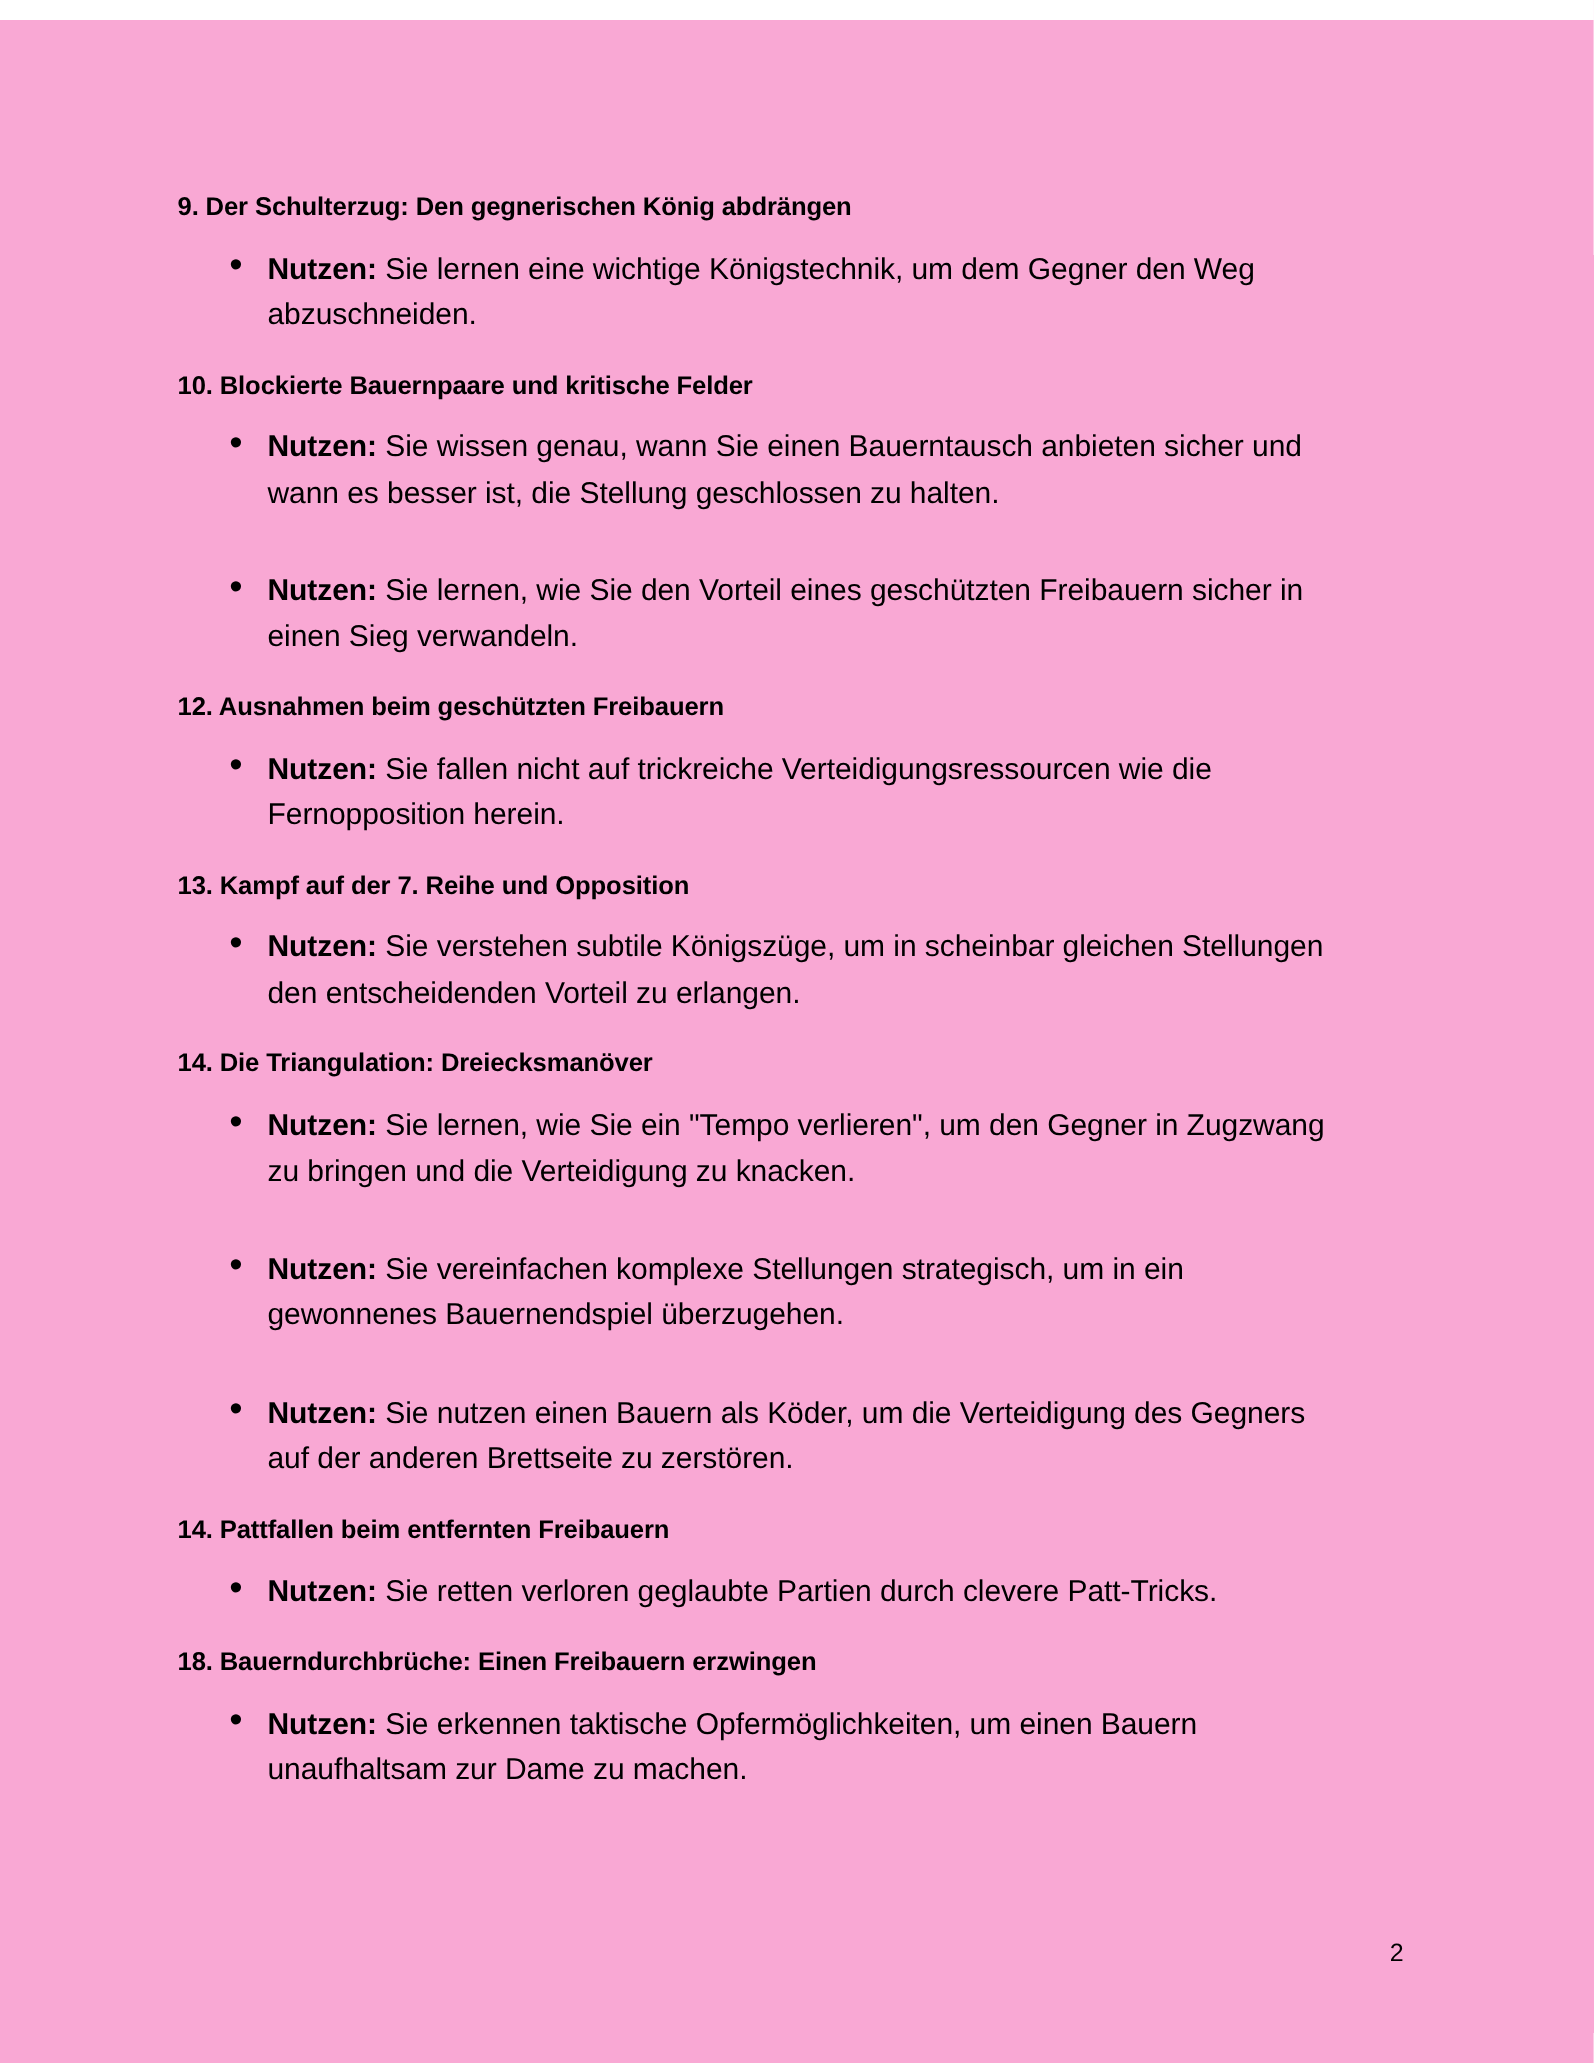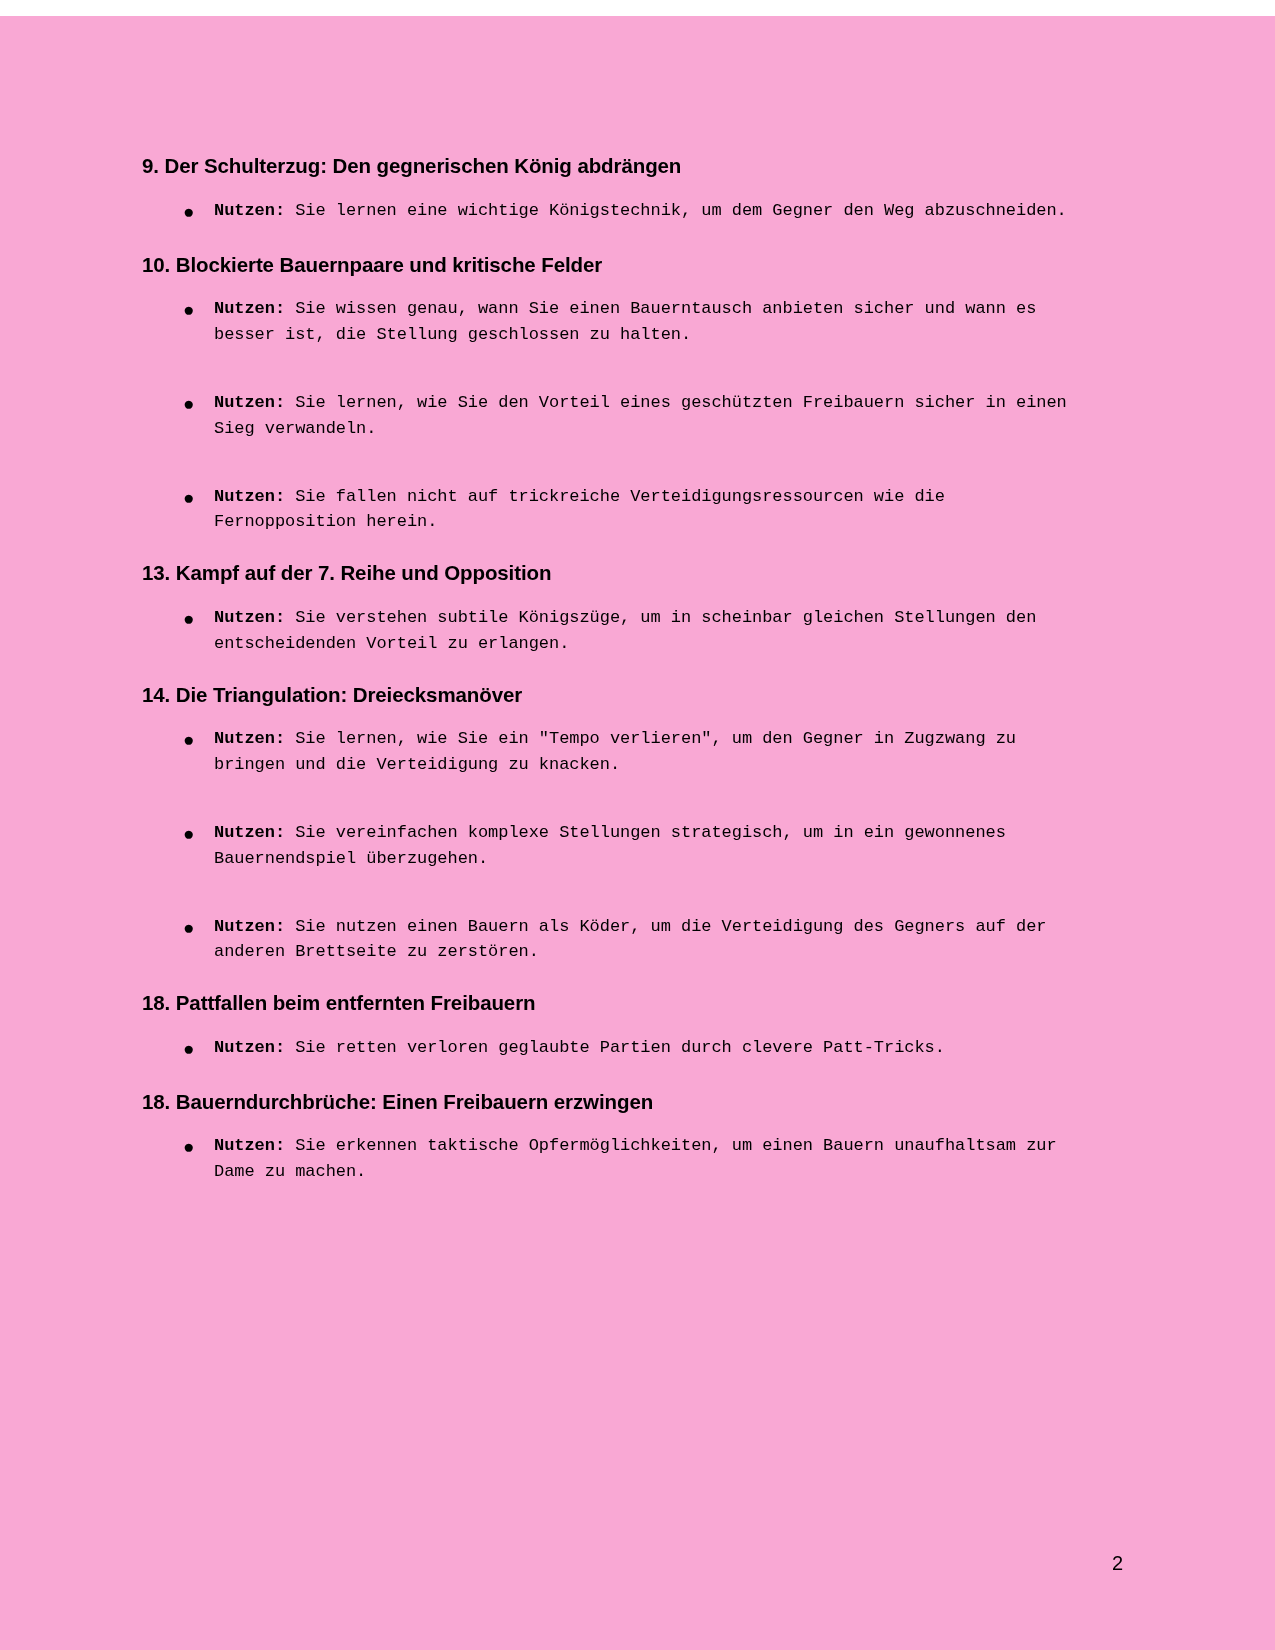--- a/index.html
+++ b/index.html
@@ -48,25 +48,24 @@
     width: 31px;
     margin-left: 41px;
     font-size: 19px;
     line-height: 1.52;
     color: #000000;
     text-align: left;
     user-select: none;
   }
   .bullet-text {
     flex: 1 1 auto;
-    font-size: 17px;
+    font-size: 24px;
     line-height: 1.52;
     color: #000000;
     letter-spacing: -0.05px;
-    font-family: Liberation Mono, monospace;
   }
   .bullet-text .label {
     font-weight: bold;
   }
   
   .gap-after-heading { height: 18px; }
   .gap-after-bullet  { height: 24px; }
 
   .page-number {
     position: absolute;
@@ -104,20 +103,21 @@
       </div>
       <div class="section">
         <div class="gap-after-heading"></div>
         <div class="bullet-row">
           <span class="bullet-marker">●</span>
           <div class="bullet-text"><span class="label">Nutzen:</span><span> Sie lernen, wie Sie den Vorteil eines geschützten Freibauern sicher in einen Sieg verwandeln.</span></div>
         </div>
         <div class="gap-after-bullet"></div>
       </div>
       <div class="section">
+        <div class="heading">12. Ausnahmen beim geschützten Freibauern</div>
         <div class="gap-after-heading"></div>
         <div class="bullet-row">
           <span class="bullet-marker">●</span>
           <div class="bullet-text"><span class="label">Nutzen:</span><span> Sie fallen nicht auf trickreiche Verteidigungsressourcen wie die Fernopposition herein.</span></div>
         </div>
         <div class="gap-after-bullet"></div>
       </div>
       <div class="section">
         <div class="heading">13. Kampf auf der 7. Reihe und Opposition</div>
         <div class="gap-after-heading"></div>
@@ -146,21 +146,21 @@
       </div>
       <div class="section">
         <div class="gap-after-heading"></div>
         <div class="bullet-row">
           <span class="bullet-marker">●</span>
           <div class="bullet-text"><span class="label">Nutzen:</span><span> Sie nutzen einen Bauern als Köder, um die Verteidigung des Gegners auf der anderen Brettseite zu zerstören.</span></div>
         </div>
         <div class="gap-after-bullet"></div>
       </div>
       <div class="section">
-        <div class="heading">18. Pattfallen beim entfernten Freibauern</div>
+        <div class="heading">14. Pattfallen beim entfernten Freibauern</div>
         <div class="gap-after-heading"></div>
         <div class="bullet-row">
           <span class="bullet-marker">●</span>
           <div class="bullet-text"><span class="label">Nutzen:</span><span> Sie retten verloren geglaubte Partien durch clevere Patt-Tricks.</span></div>
         </div>
         <div class="gap-after-bullet"></div>
       </div>
       <div class="section">
         <div class="heading">18. Bauerndurchbrüche: Einen Freibauern erzwingen</div>
         <div class="gap-after-heading"></div>

